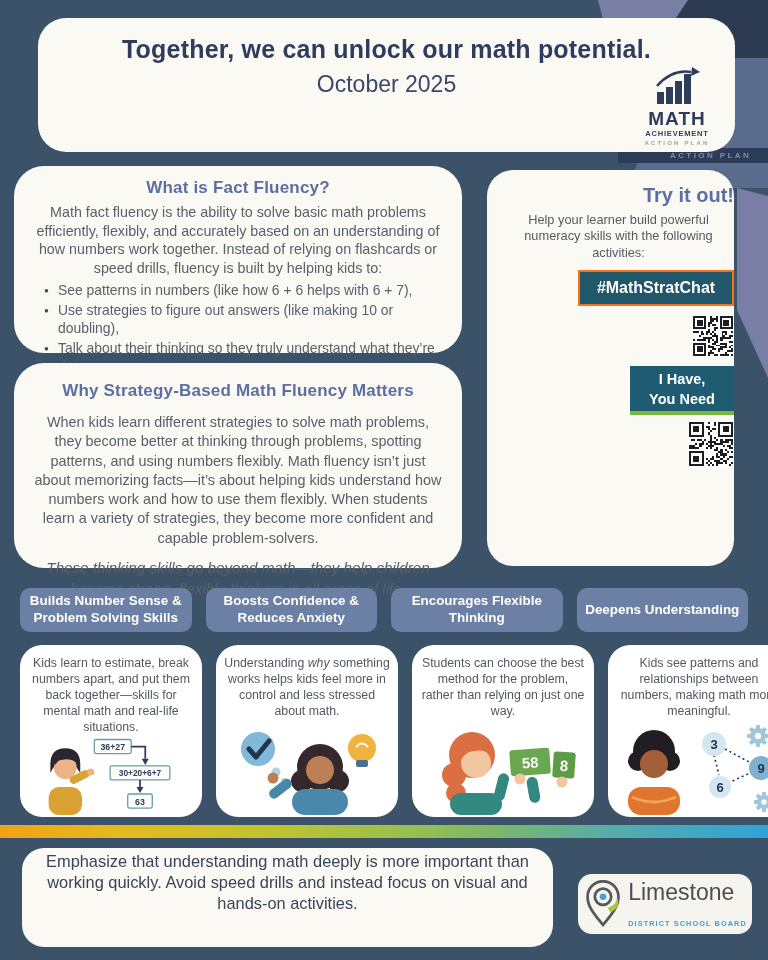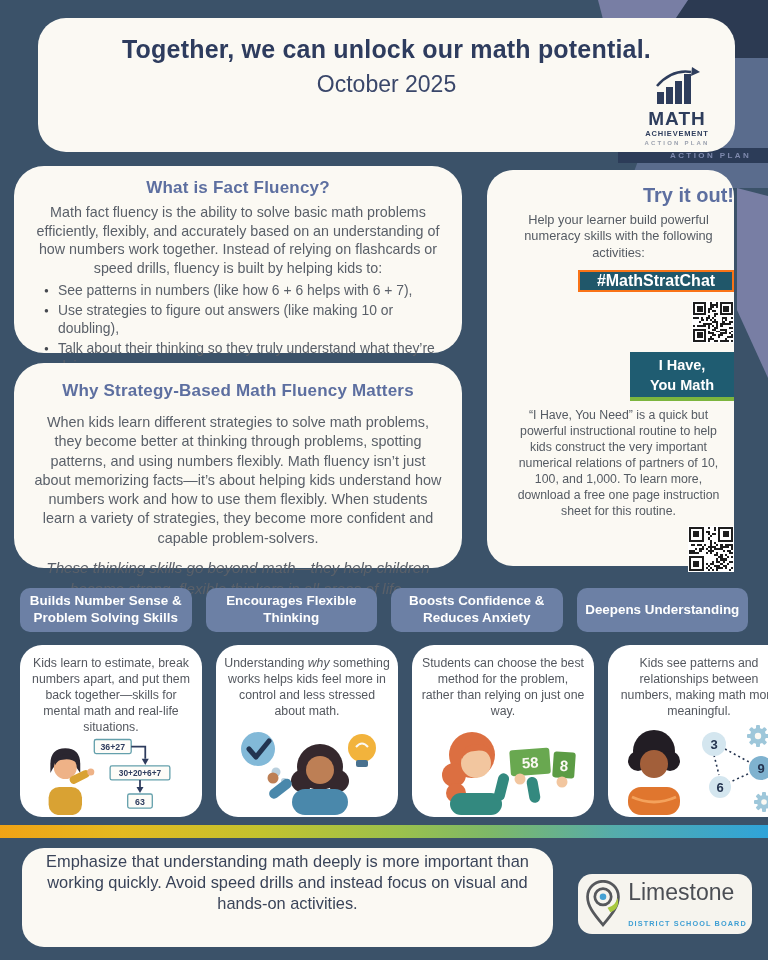--- a/index.html
+++ b/index.html
@@ -334,23 +334,22 @@
         <rect x="14" y="20" width="1" height="1"></rect>
         <rect x="15" y="20" width="1" height="1"></rect>
         <rect x="16" y="20" width="1" height="1"></rect>
         <rect x="17" y="20" width="1" height="1"></rect>
         <rect x="18" y="20" width="1" height="1"></rect>
         <rect x="20" y="20" width="1" height="1"></rect>
       </svg>
     </div>
   <div class="banner2">
     <div>I Have,</div>
-    <div>You Math</div>
+    <div>You Need</div>
   </div>
-  <div class="try-desc">“I Have, You Need” is a quick but powerful instructional routine to help kids construct the very important numerical relations of partners of 10, 100, and 1,000. To learn more, download a free one page instruction sheet for this routine.</div>
   <div class="qr qr2" id="qr2">
       <svg viewBox="0 0 21 21" width="100%" height="100%" shape-rendering="crispEdges" fill="#1d1d1d">
         <rect width="21" height="21" fill="#ffffff"></rect>
         <rect x="0" y="0" width="1" height="1"></rect>
         <rect x="1" y="0" width="1" height="1"></rect>
         <rect x="2" y="0" width="1" height="1"></rect>
         <rect x="3" y="0" width="1" height="1"></rect>
         <rect x="4" y="0" width="1" height="1"></rect>
         <rect x="5" y="0" width="1" height="1"></rect>
         <rect x="6" y="0" width="1" height="1"></rect>
@@ -550,22 +549,22 @@
         <rect x="9" y="20" width="1" height="1"></rect>
         <rect x="11" y="20" width="1" height="1"></rect>
         <rect x="13" y="20" width="1" height="1"></rect>
         <rect x="19" y="20" width="1" height="1"></rect>
       </svg>
     </div>
 </div>
 
 <div class="abs pill-row">
   <div class="pill">Builds Number Sense &amp; Problem Solving Skills</div>
+  <div class="pill">Boosts Confidence &amp; Reduces Anxiety</div>
   <div class="pill">Encourages Flexible Thinking</div>
-  <div class="pill">Boosts Confidence &amp; Reduces Anxiety</div>
   <div class="pill">Deepens Understanding</div>
 </div>
 
 <div class="abs benefit-row">
 
   <div class="benefit-card">
     <div class="benefit-text">Kids learn to estimate, break numbers apart, and put them back together—skills for mental math and real-life situations.</div>
     <svg class="benefit-illo" width="166" height="90" viewBox="0 0 166 90">
       <path d="M14 32 Q14 14 31 14 Q48 14 48 32 L48 42 Q40 28 30 30 Q19 30 14 42 Z" fill="#2a2630"></path>
       <circle cx="31" cy="36" r="13" fill="#eeb287"></circle>

